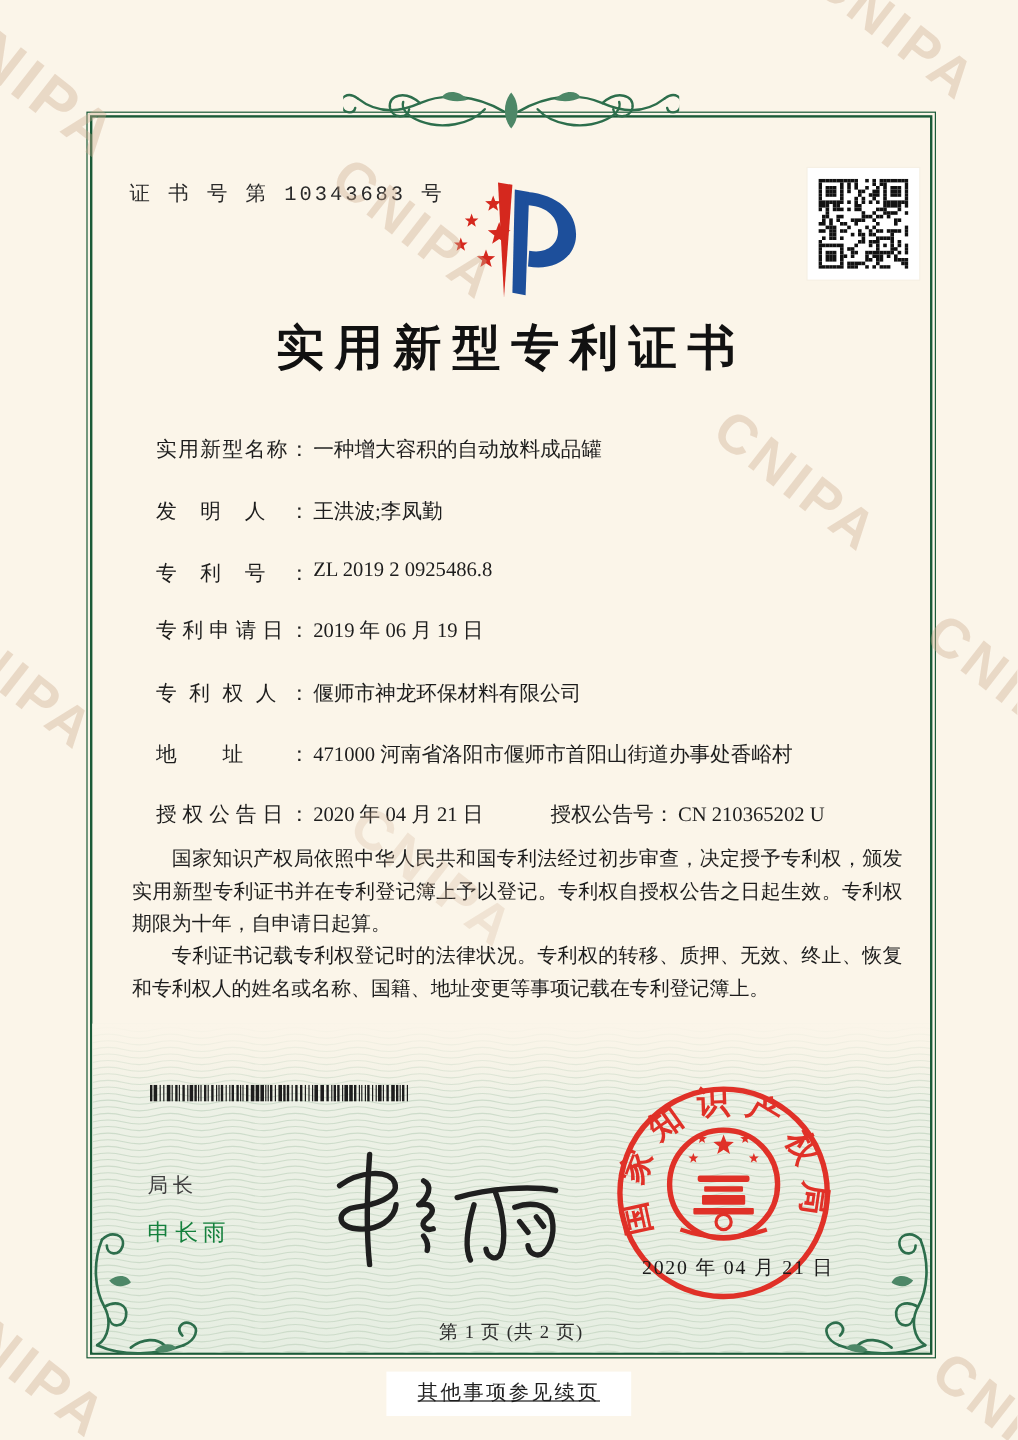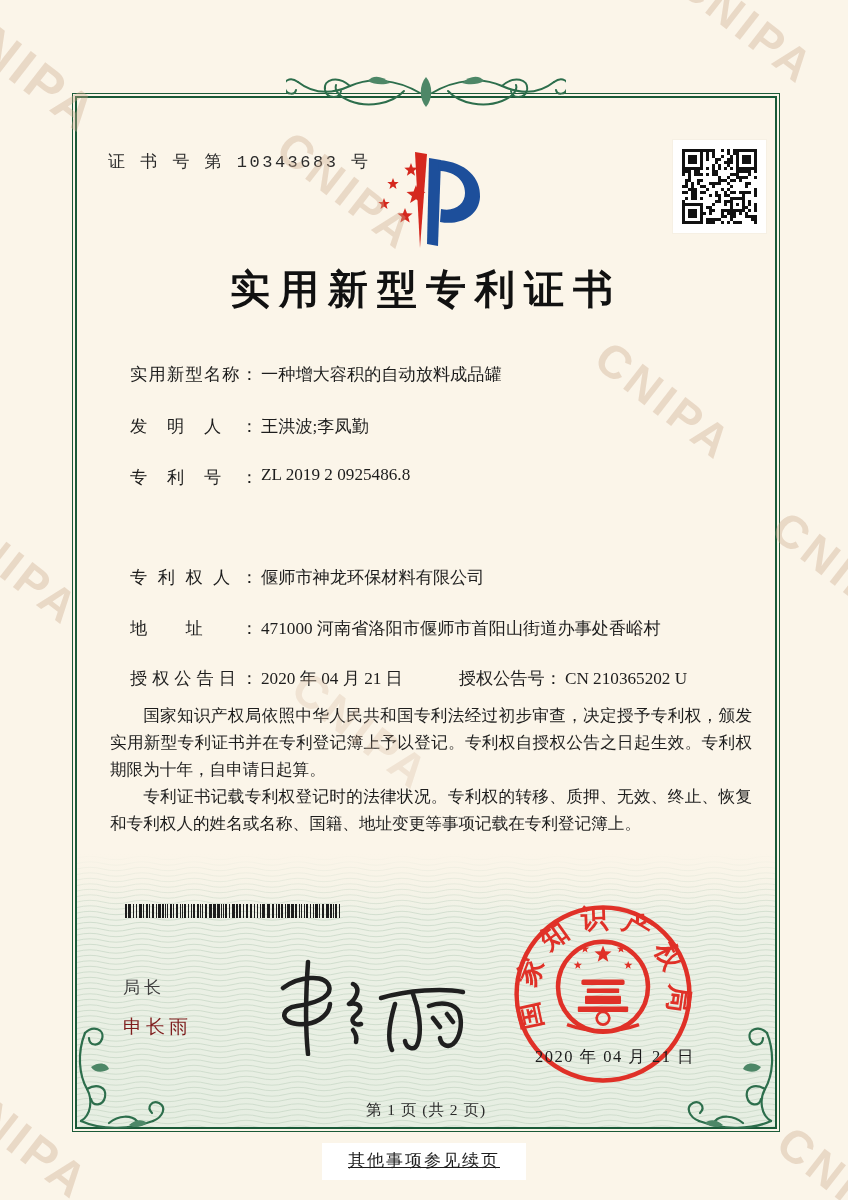--- a/index.html
+++ b/index.html
@@ -35,21 +35,21 @@
   .body-text{position:absolute;left:33px;top:604px;width:642px;font-size:16.6px;
              line-height:27px;text-align:justify;color:#1d1d1d;}
   .body-text p{margin:0;text-indent:2em;}
   
   .lower-zone{position:absolute;left:0;right:0;bottom:0;top:755px;
               background:linear-gradient(180deg,#f7f3e6 0%,#edf1e6 22%,#e6eee2 100%);overflow:hidden;}
   .lower-fade{position:absolute;left:0;right:0;top:0;height:64px;
               background:linear-gradient(#fbf5e9,rgba(251,245,233,0));}
   .barcode{position:absolute;left:48px;top:806px;}
   .signer-title{position:absolute;left:46px;top:878px;font-size:17px;letter-spacing:4px;color:#404040;}
-  .signer-name{position:absolute;left:46px;top:916px;font-size:19px;letter-spacing:4px;color:#7f1d1d;}
+  .signer-name{position:absolute;left:46px;top:916px;font-size:19px;letter-spacing:4px;color:#15803d;}
   .signature{position:absolute;left:176px;top:848px;}
   .seal{position:absolute;left:436px;top:806px;}
   .seal-date{position:absolute;left:448px;top:948px;width:180px;text-align:center;
              font-size:16.5px;letter-spacing:1.5px;color:#1b1b1b;}
   .page-footer{position:absolute;left:0;right:0;top:1002px;text-align:center;
                font-size:15.5px;letter-spacing:1px;color:#2b2b2b;}
   .cont-note{position:absolute;left:50%;top:1143px;transform:translateX(-50%);
              background:#ffffff;padding:6px 26px 8px;font-size:17px;letter-spacing:2px;
              color:#1d1d1d;z-index:2;text-decoration:underline;}
   svg{display:block;}
@@ -504,20 +504,23 @@
 
       <div class="f-row" style="top:264px">
         <span class="f-label">实用新型名称：</span><span class="f-value">一种增大容积的自动放料成品罐</span>
       </div>
       <div class="f-row" style="top:316px">
         <span class="f-label">发明人：</span><span class="f-value">王洪波;李凤勤</span>
       </div>
       <div class="f-row" style="top:367px">
         <span class="f-label">专利号：</span><span class="f-value">ZL 2019 2 0925486.8</span>
       </div>
+      <div class="f-row" style="top:415px">
+        <span class="f-label">专利申请日：</span><span class="f-value">2019 年 06 月 19 日</span>
+      </div>
       <div class="f-row" style="top:467px">
         <span class="f-label">专利权人：</span><span class="f-value">偃师市神龙环保材料有限公司</span>
       </div>
       <div class="f-row" style="top:518px">
         <span class="f-label">地址：</span><span class="f-value">471000 河南省洛阳市偃师市首阳山街道办事处香峪村</span>
       </div>
       <div class="f-row" style="top:568px">
         <span class="f-label">授权公告日：</span><span class="f-value">2020 年 04 月 21 日</span><span class="f-label2">授权公告号：</span><span class="f-value">CN 210365202 U</span>
       </div>
 

